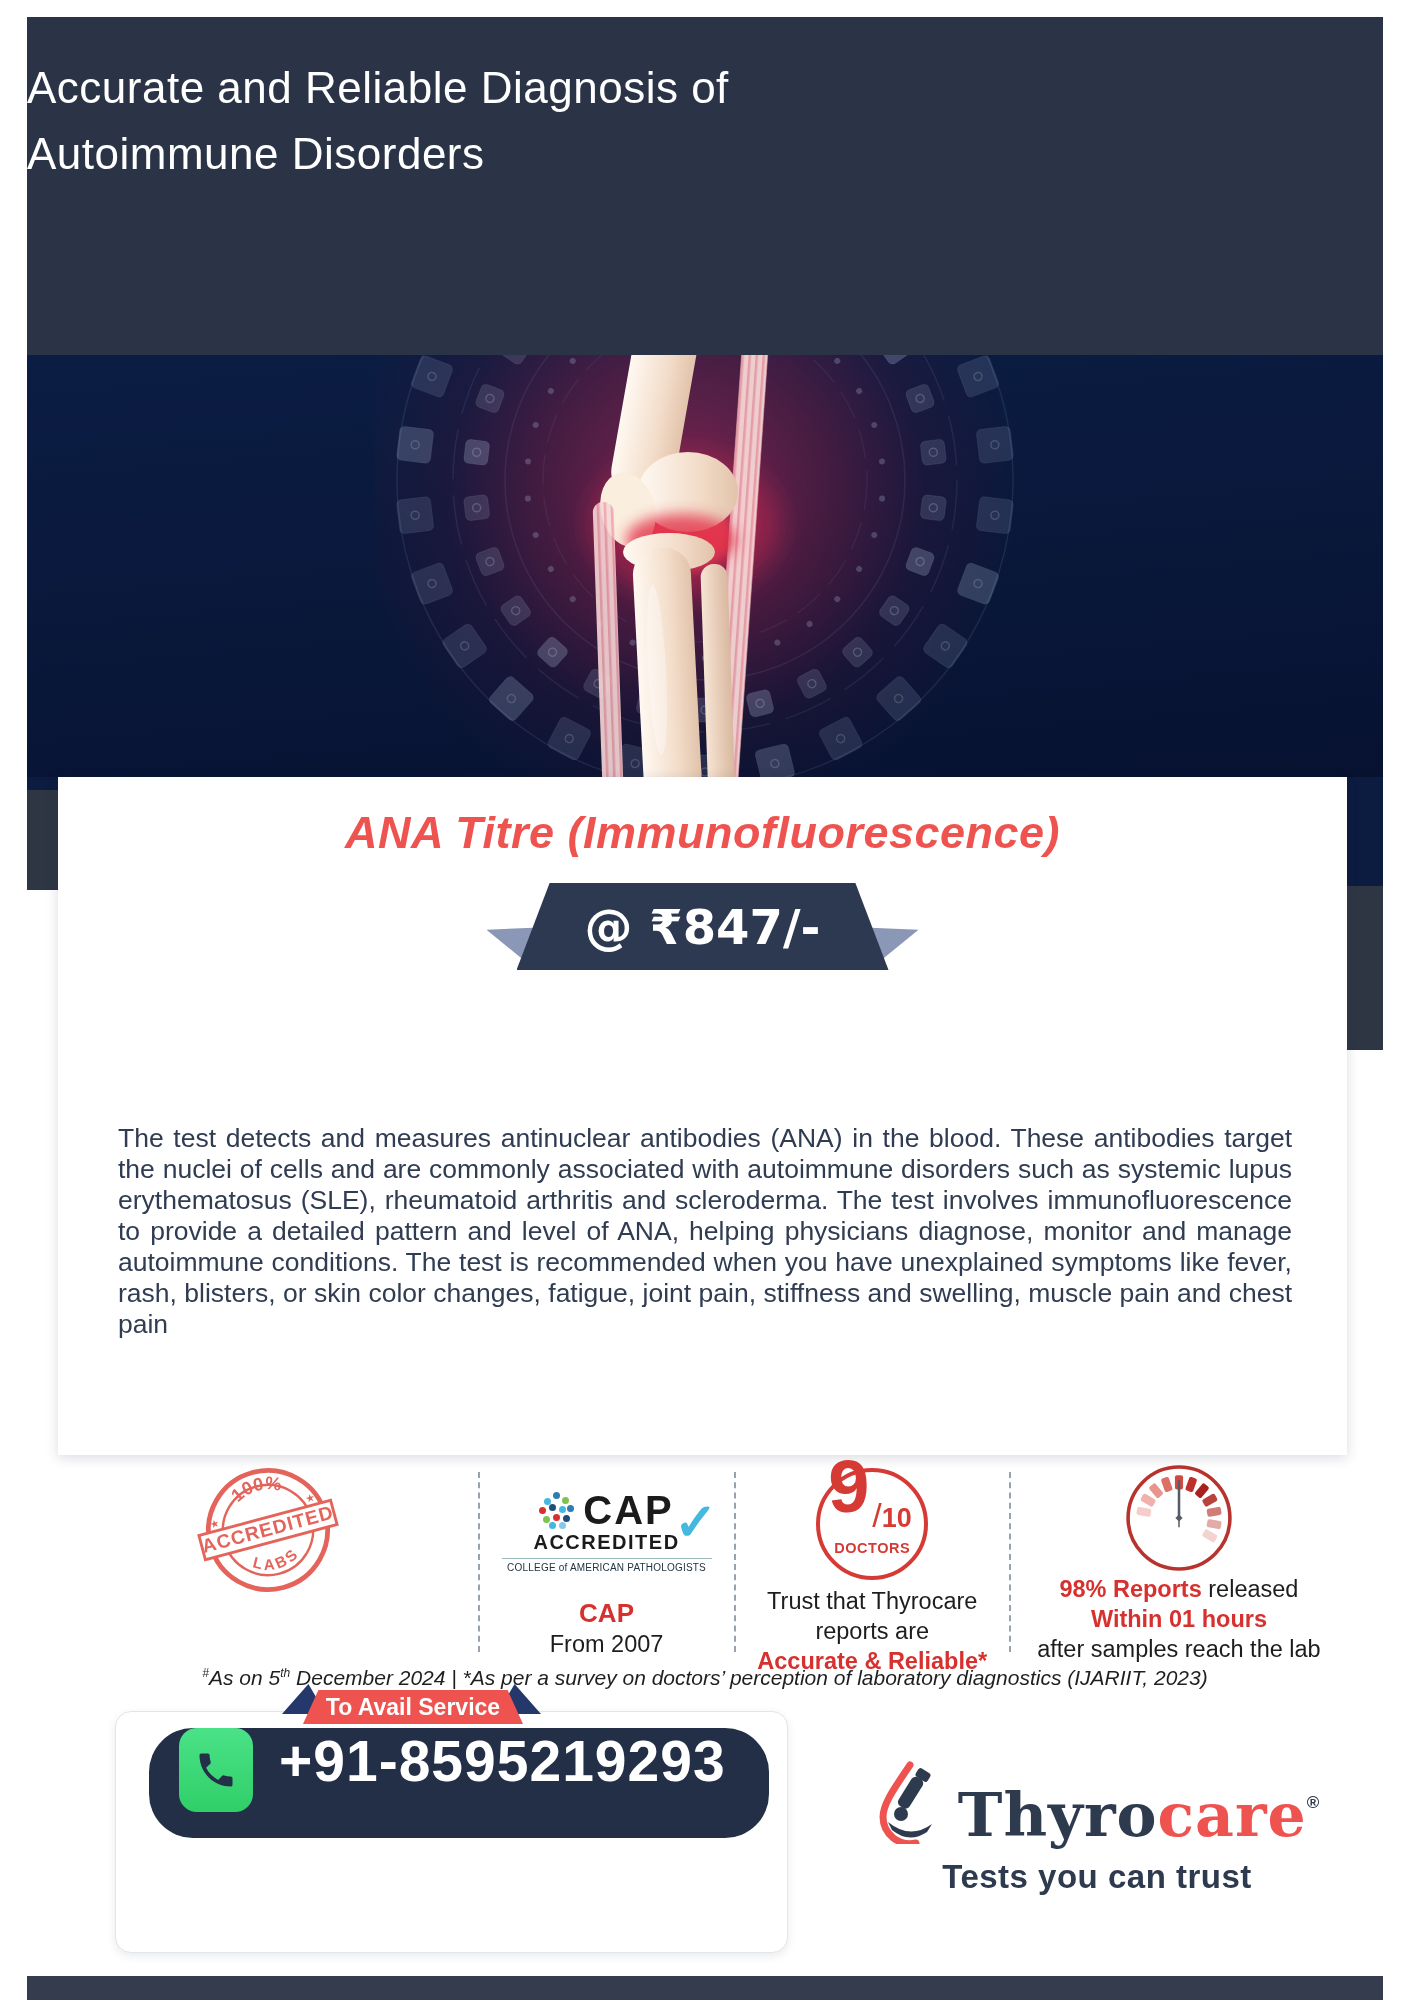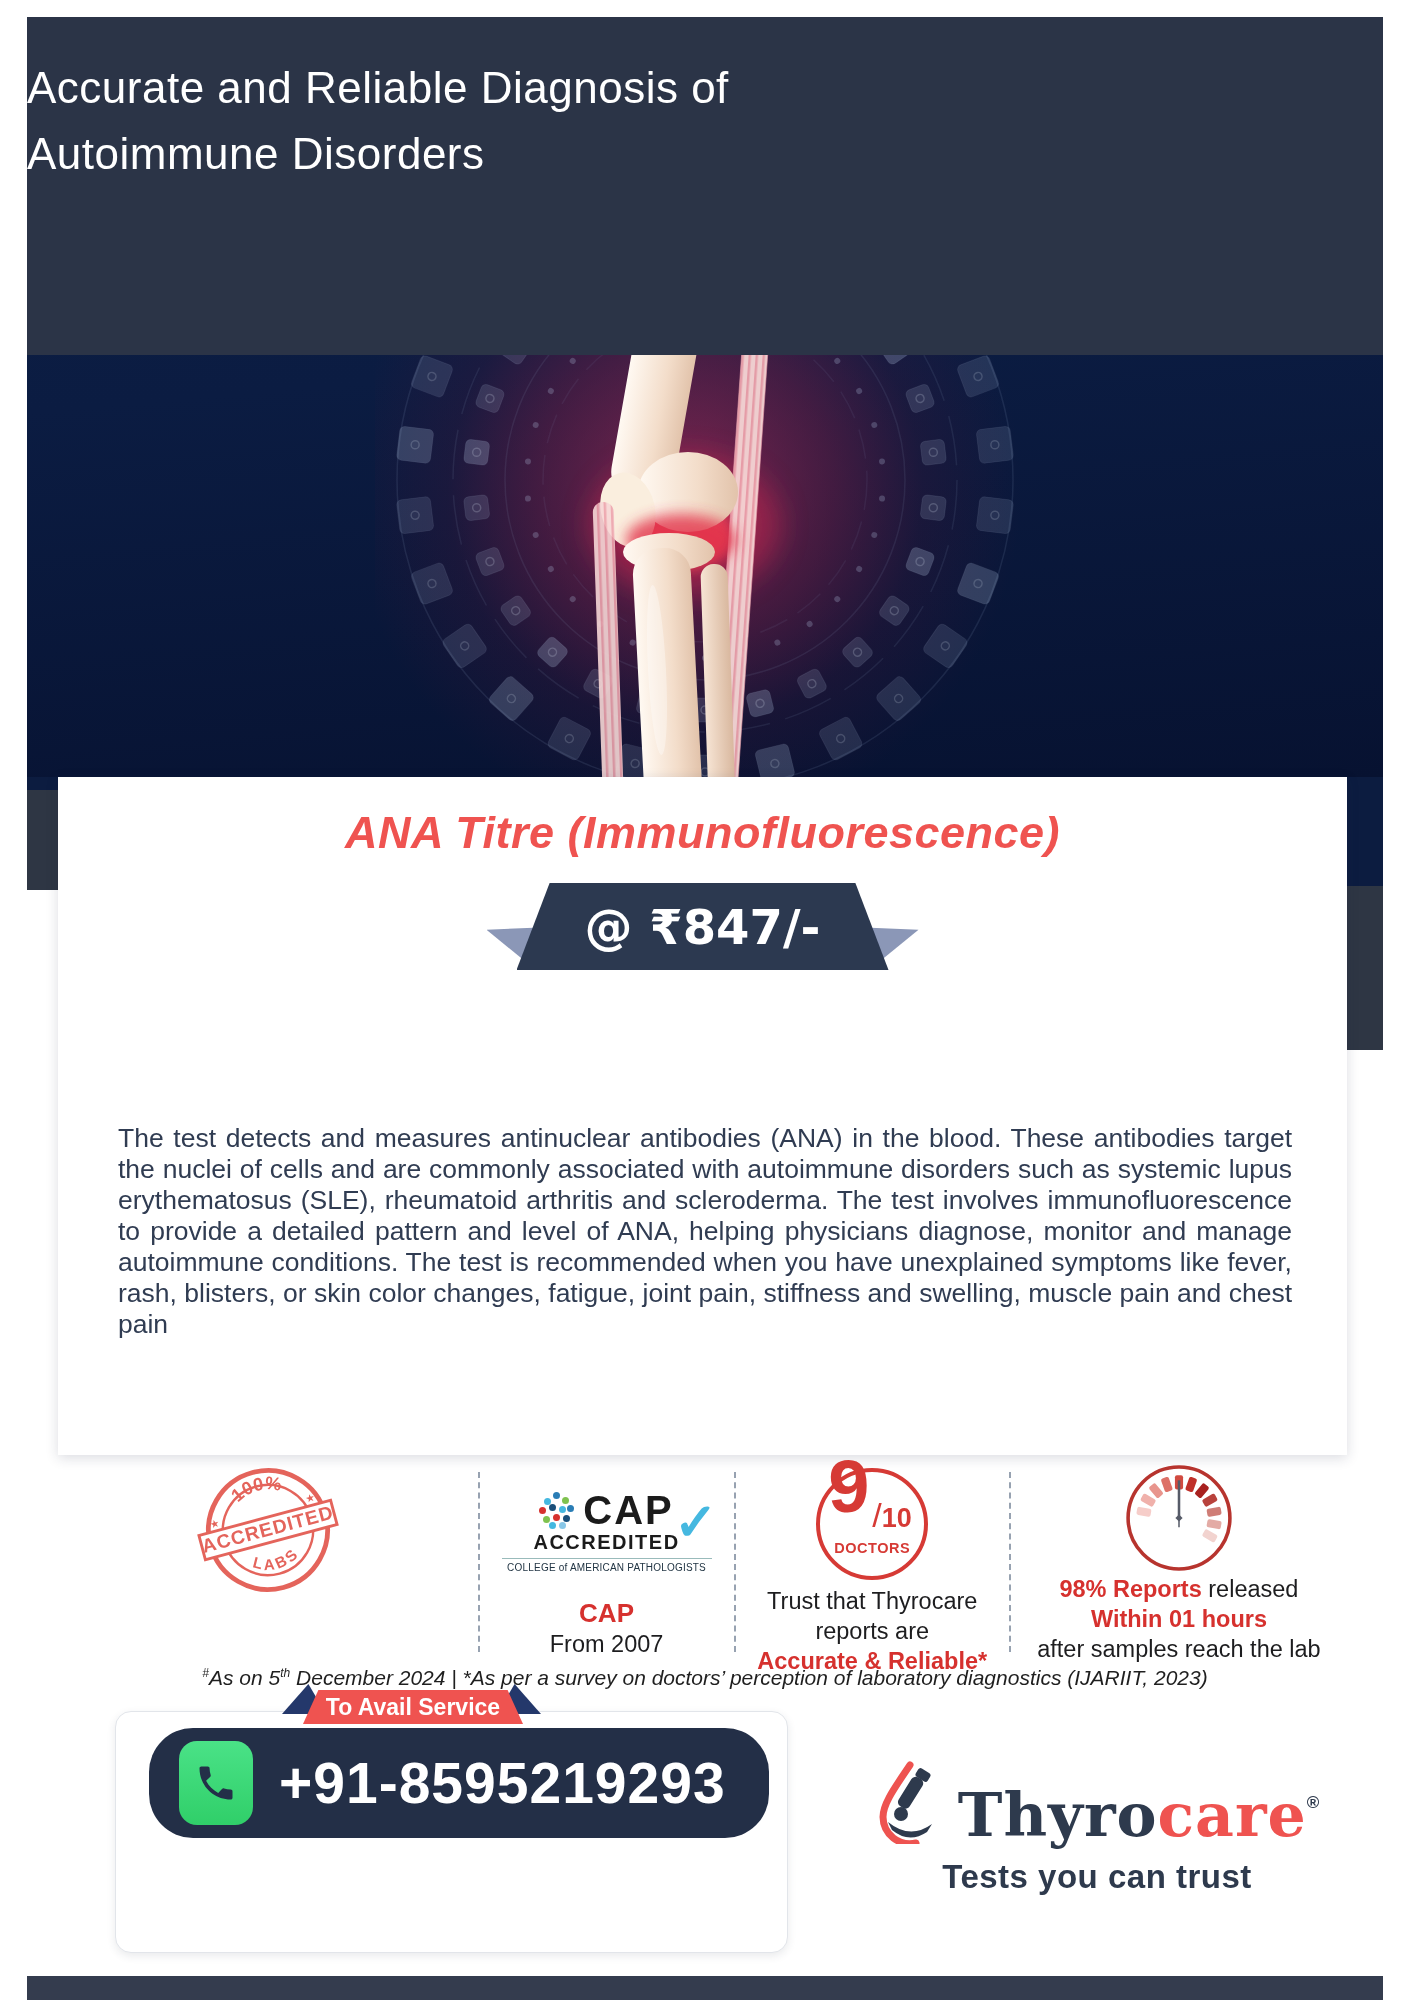--- a/index.html
+++ b/index.html
@@ -78,21 +78,21 @@
   
   .ribbon-fold { position: absolute; width: 44px; height: 30px; top: 1684px; background: #24386b; z-index: 3; }
   .fold-l { left: 282px; clip-path: polygon(0 100%, 60% 0, 100% 100%); }
   .fold-r { left: 497px; clip-path: polygon(0 100%, 40% 0, 100% 100%); }
   .ribbon { position: absolute; left: 303px; top: 1690px; width: 220px; height: 34px; z-index: 4;
     background: #ef5350; clip-path: polygon(7% 0, 93% 0, 100% 100%, 0 100%);
     color: #fff; font-size: 23px; font-weight: 700; text-align: center; line-height: 34px; }
   .phone-card { position: absolute; left: 115px; top: 1711px; width: 673px; height: 242px;
     background: #fff; border: 1px solid #e2e5ea; border-radius: 16px; box-shadow: 0 3px 8px rgba(40,50,70,.10); }
   .phone-pill { position: absolute; left: 33px; top: 16px; width: 620px; height: 110px;
-    background: #232f47; border-radius: 44px; display: flex; align-items: center; cursor: pointer; }
+    background: #232f47; border-radius: 44px; display: flex; cursor: pointer; }
   .phone-ic { width: 74px; height: 84px; margin-left: 30px; border-radius: 18px;
     background: linear-gradient(180deg, #4ae287 0%, #30cf69 100%);
     display: flex; align-items: center; justify-content: center; }
   .phone-num { color: #fff; font-size: 57px; font-weight: 800; letter-spacing: 1px; margin-left: 26px; }
 
   
   .brand { position: absolute; left: 862px; top: 1752px; width: 470px; text-align: center; }
   .brand-row { display: flex; align-items: center; justify-content: center; }
   .brand-word { font-family: "DejaVu Serif", serif; font-weight: 700; font-size: 60px; letter-spacing: 1px; margin-left: 12px; margin-top: 28px; }
   .brand-a { color: #2e3a4d; } .brand-b { color: #ef5350; }

